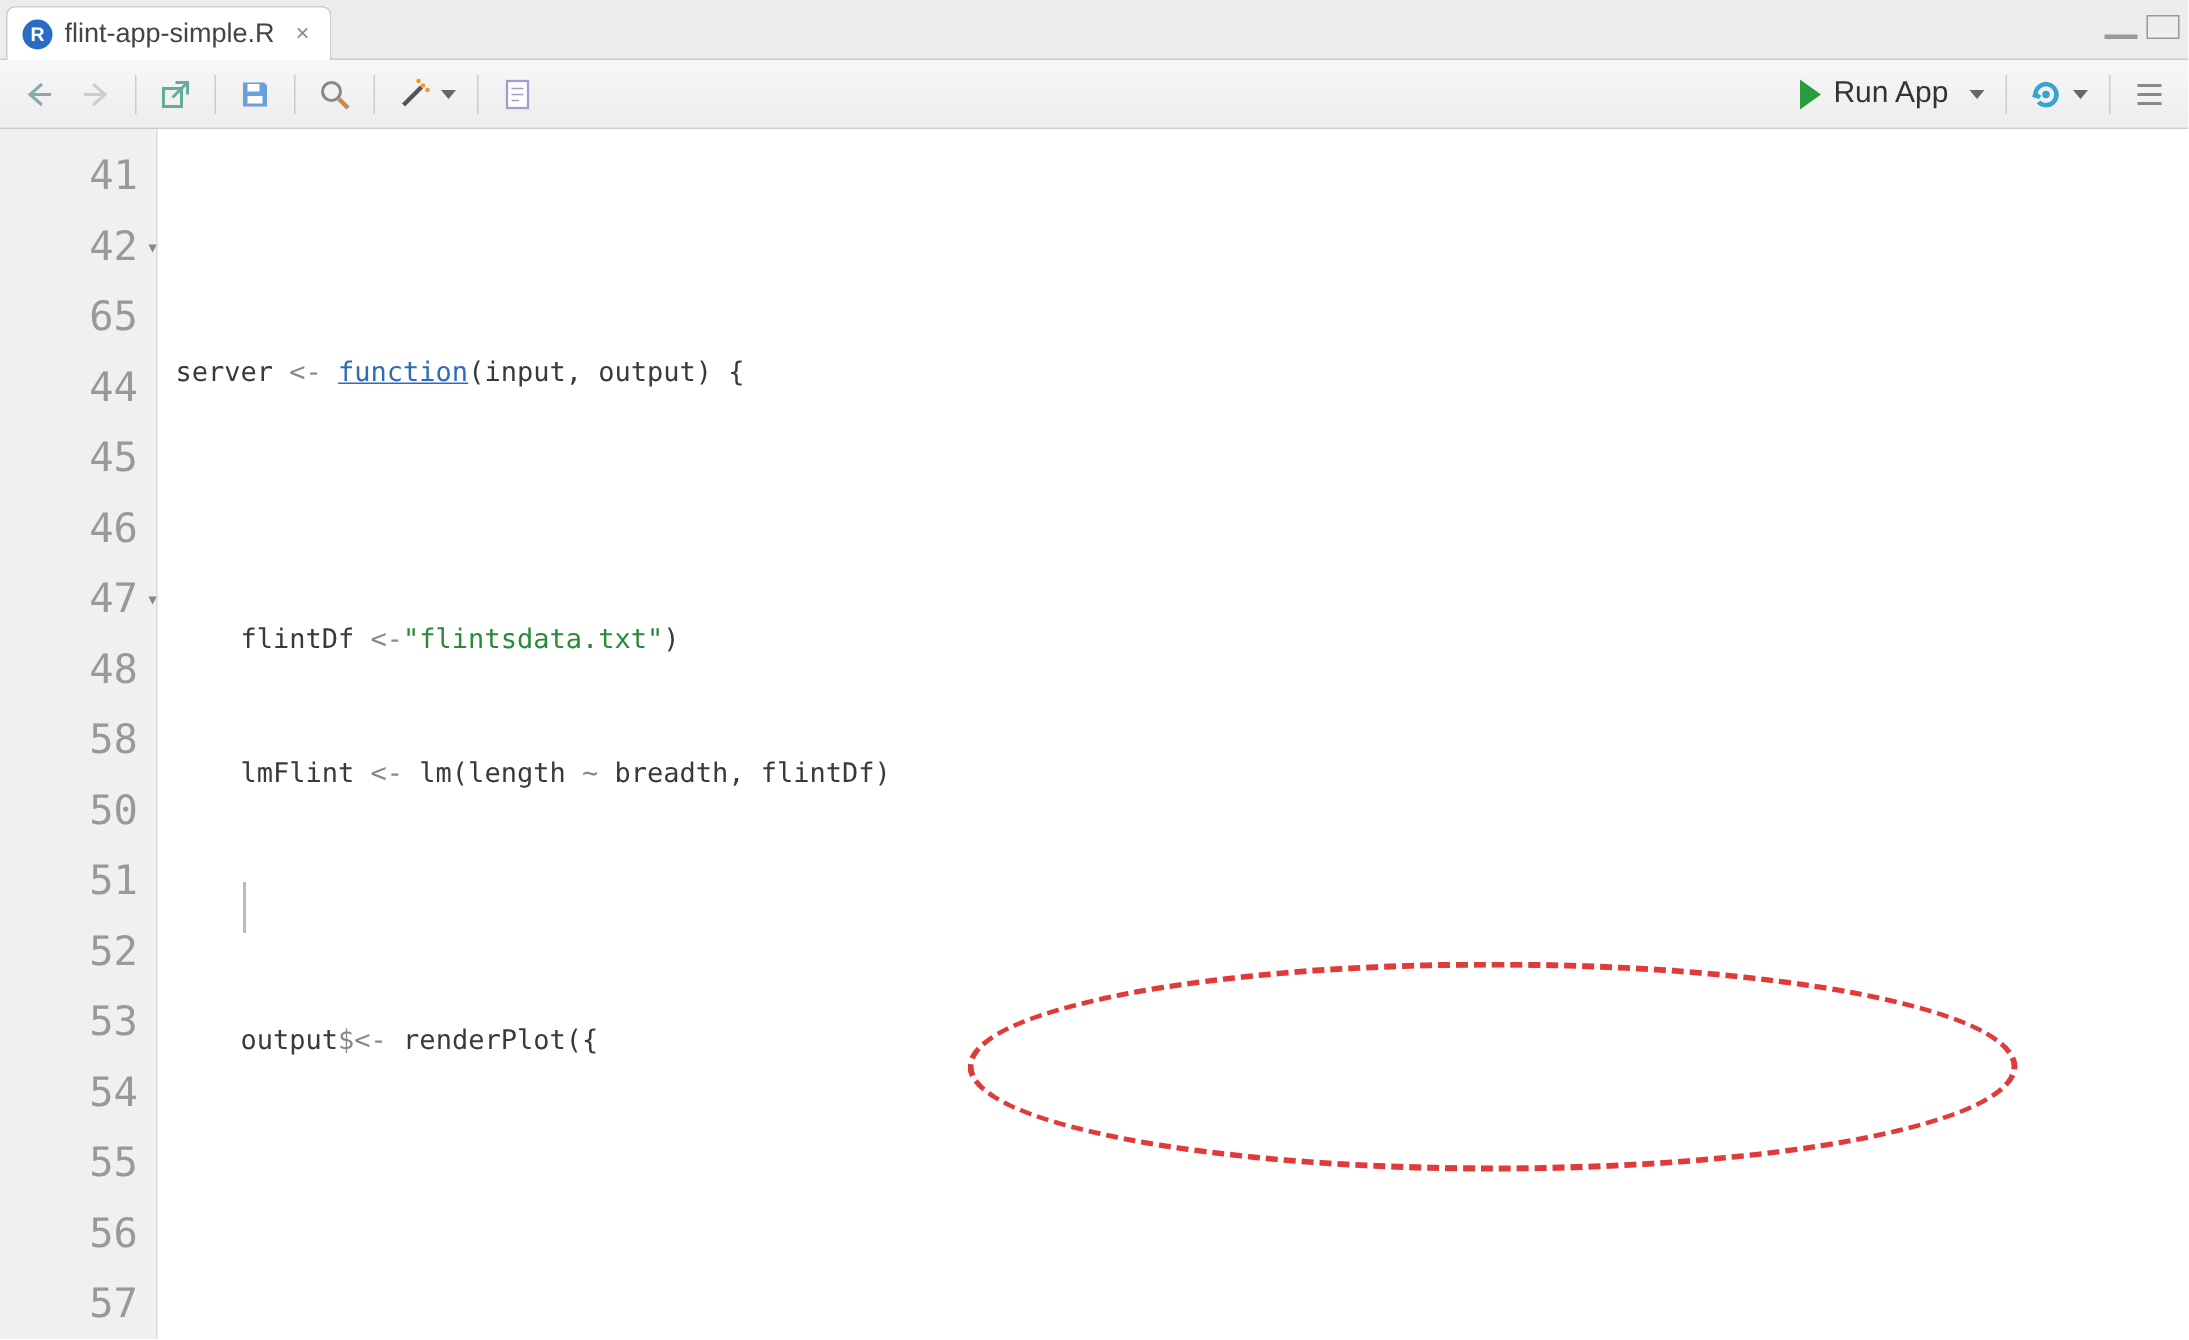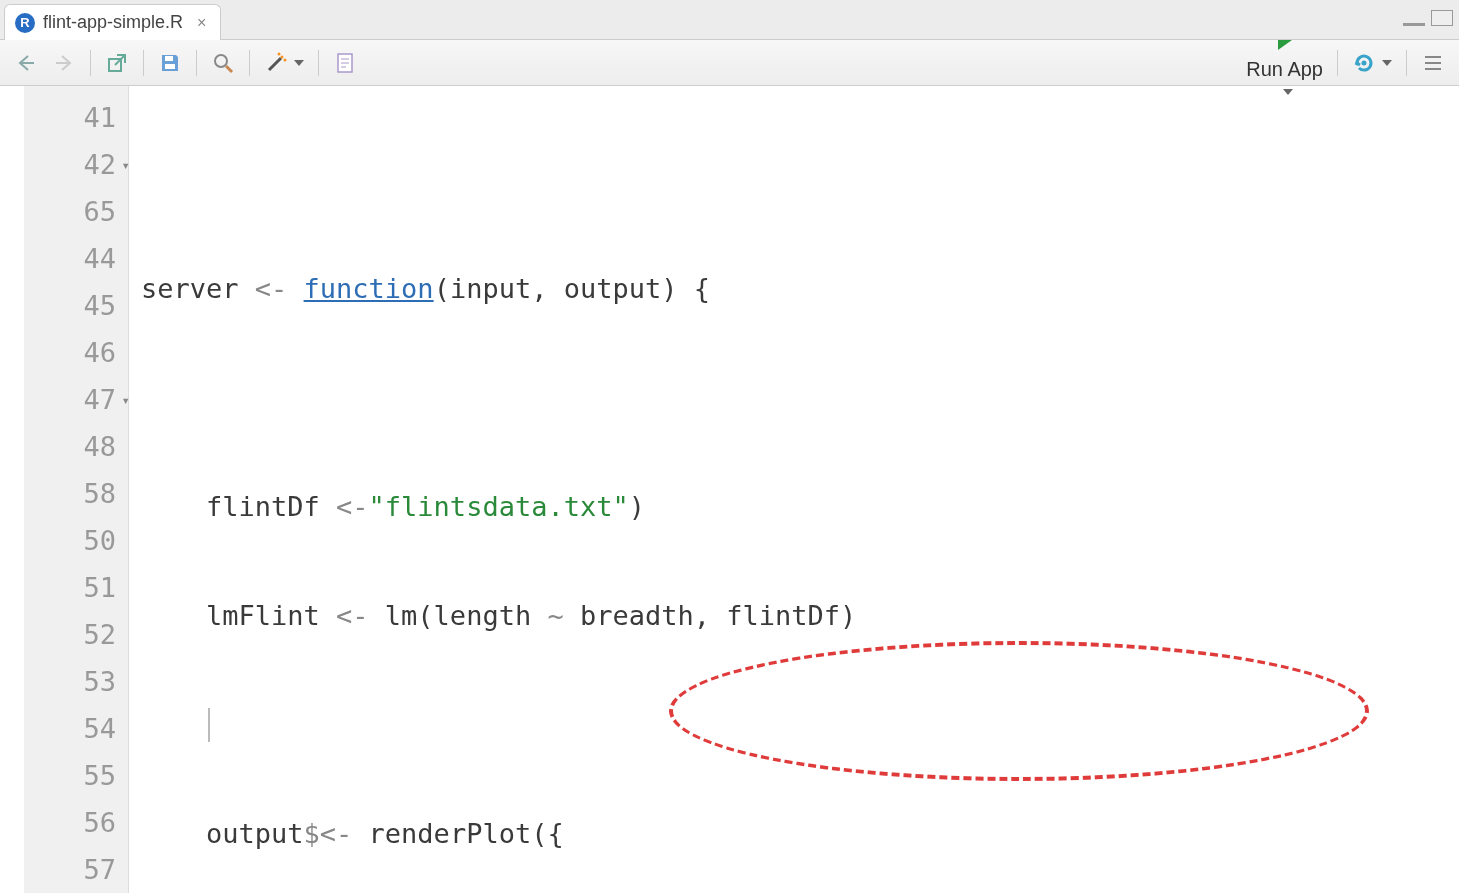--- a/index.html
+++ b/index.html
@@ -91,41 +91,39 @@
   width: 1px; height: 26px; background: #ccc; margin: 0 6px;
 }
 .toolbar .spacer { flex: 1; }
 .run-app {
   display: flex;
   align-items: center;
   gap: 8px;
   font-size: 20px;
   color: #333;
   padding: 4px 10px;
-  flex-direction: column;
 }
 .run-tri {
   width: 0; height: 0;
   border-left: 14px solid #2a9c3f;
   border-top: 10px solid transparent;
   border-bottom: 10px solid transparent;
 }
 .dropdown-caret {
   width: 0; height: 0;
   border-left: 5px solid transparent;
   border-right: 5px solid transparent;
   border-top: 6px solid #666;
   margin-left: 6px;
 }
 .editor-area {
   flex: 1;
   display: flex;
   overflow: hidden;
   position: relative;
-  margin-left: 24px;
 }
 .gutter {
   width: 105px;
   background: #f0f0f0;
   border-right: 1px solid #ddd;
   font-family: Menlo, Consolas, "DejaVu Sans Mono", monospace;
   font-size: 27px;
   color: #999;
   padding-top: 8px;
 }
@@ -140,21 +138,21 @@
 .gutter .fold::after {
   content: "▾";
   position: absolute;
   right: -2px;
   font-size: 14px;
   color: #888;
 }
 .code {
   flex: 1;
   font-family: Menlo, Consolas, "DejaVu Sans Mono", monospace;
-  font-size: 27px;
+  font-size: 18px;
   color: #3a3a3a;
   padding-top: 8px;
   padding-left: 12px;
   white-space: pre;
   position: relative;
   border-radius: 14px;
 }
 .code .line { height: 47px; display: flex; align-items: center; }
 .kw { color: #2d6db5; text-decoration: underline; }
 .op { color: #888; }

